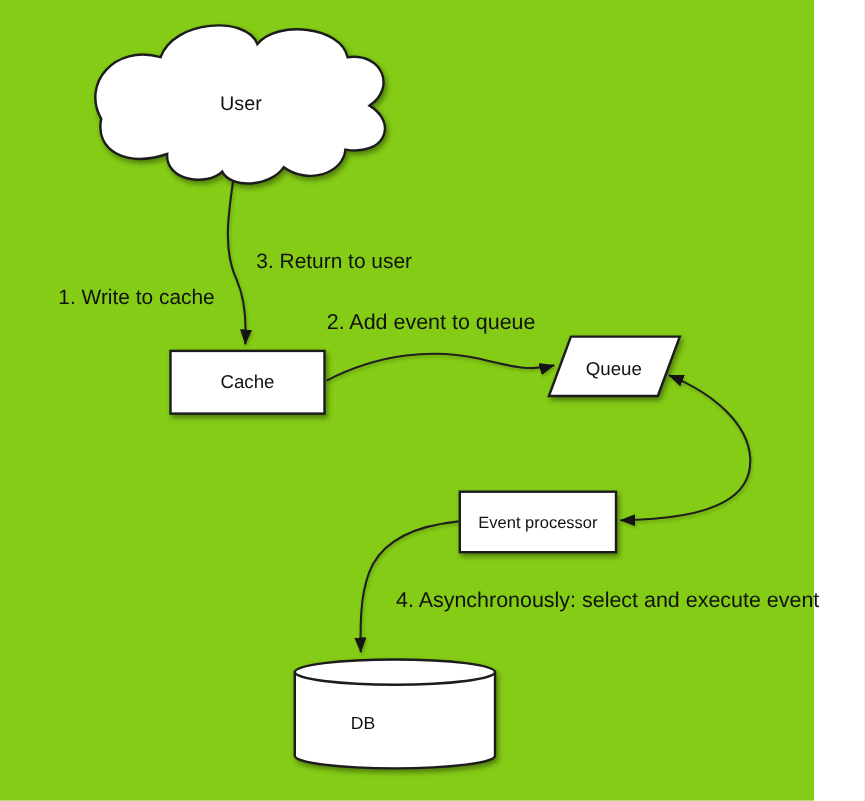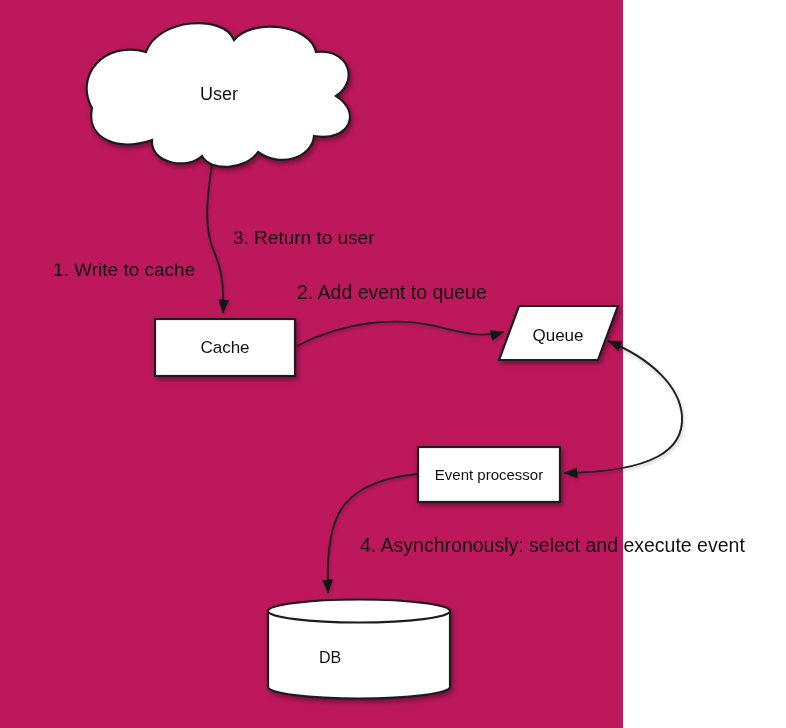--- a/index.html
+++ b/index.html
@@ -5,23 +5,23 @@
   html, body {
     margin: 0;
     padding: 0;
     width: 786px;
     height: 728px;
     background: #ffffff;
     overflow: hidden;
   }
   .stage {
     position: relative;
-    width: 623px;
+    width: 740px;
     height: 728px;
-    background: #be185d;
+    background: #84cc16;
     text-decoration: underline;
   }
   svg.diagram {
     position: absolute;
     left: 0;
     top: 0;
     display: block;
   }
   .shape {
     fill: #ffffff;

